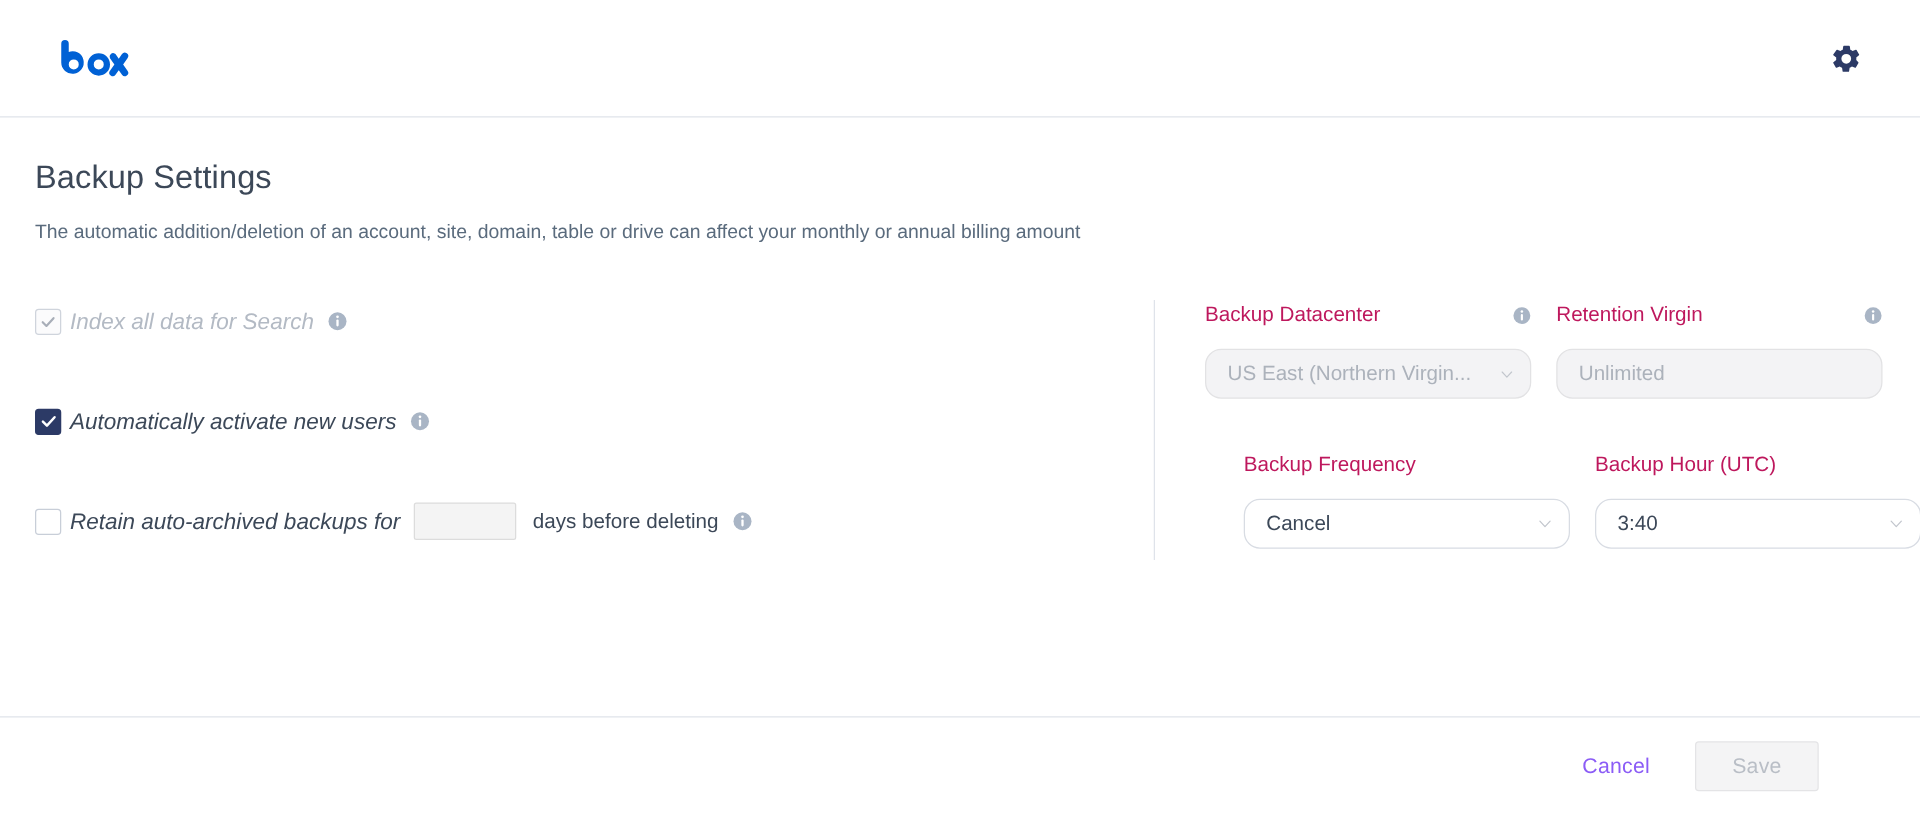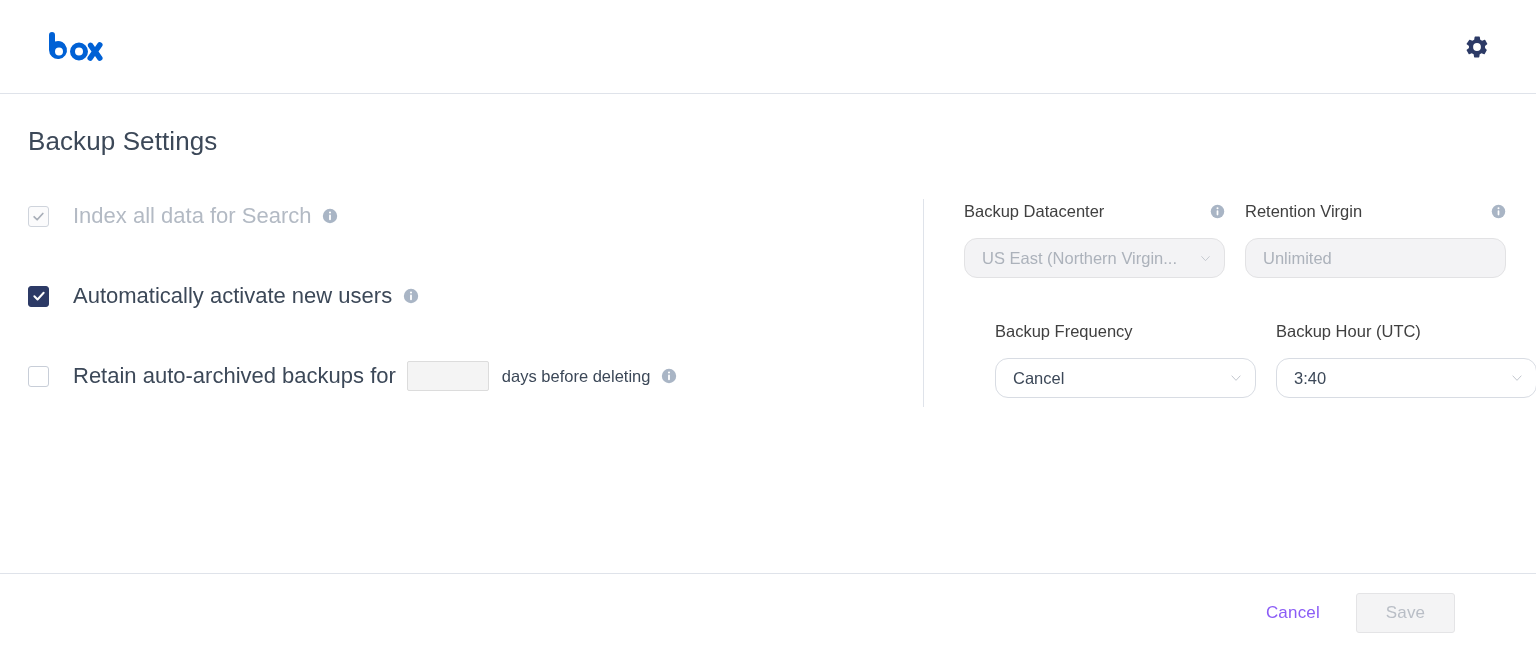--- a/index.html
+++ b/index.html
@@ -132,24 +132,25 @@
     border: 1px solid #cfd4dc;
     cursor: default;
   }
   .cbox.unchecked {
     background: #ffffff;
     border: 1px solid #c8ced8;
   }
   .cbox svg { display: block; }
 
   .check-label {
-    margin-left: 24px;
-    font-size: 22px;
+    margin-left: 7px;
+    font-size: 18px;
     color: #3c4858;
     white-space: nowrap;
+    font-style: italic;
   }
   .check-label.muted { color: #b3bac4; }
 
   .info-icon {
     margin-left: 11px;
     flex-shrink: 0;
     display: inline-flex;
     align-items: center;
     cursor: pointer;
   }
@@ -197,21 +198,21 @@
     width: 261px;
   }
   .field-head {
     display: flex;
     align-items: center;
     justify-content: space-between;
     height: 22px;
   }
   .field-label {
     font-size: 16.5px;
-    color: #404040;
+    color: #be185d;
     white-space: nowrap;
   }
 
   .field-control {
     margin-top: 16px;
     height: 40px;
     border-radius: 13px;
     display: flex;
     align-items: center;
     padding: 0 12px 0 17px;
@@ -297,20 +298,21 @@
   <button class="gear-button" aria-label="settings">
     <svg width="26" height="26" viewBox="0 0 24 24" aria-hidden="true">
       <path fill="#2c3a66" d="M19.4 13a7.8 7.8 0 0 0 0-2l2-1.5a.5.5 0 0 0 .1-.6l-1.9-3.3a.5.5 0 0 0-.6-.2l-2.3.9a7.4 7.4 0 0 0-1.7-1l-.4-2.5a.5.5 0 0 0-.5-.4h-3.8a.5.5 0 0 0-.5.4l-.4 2.5a7.4 7.4 0 0 0-1.7 1l-2.3-.9a.5.5 0 0 0-.6.2L2.4 8.9a.5.5 0 0 0 .1.6L4.6 11a7.8 7.8 0 0 0 0 2l-2.1 1.5a.5.5 0 0 0-.1.6l1.9 3.3a.5.5 0 0 0 .6.2l2.3-.9a7.4 7.4 0 0 0 1.7 1l.4 2.5a.5.5 0 0 0 .5.4h3.8a.5.5 0 0 0 .5-.4l.4-2.5a7.4 7.4 0 0 0 1.7-1l2.3.9a.5.5 0 0 0 .6-.2l1.9-3.3a.5.5 0 0 0-.1-.6zM12 15.6a3.6 3.6 0 1 1 0-7.2 3.6 3.6 0 0 1 0 7.2z"></path>
     </svg>
   </button>
 </header>
 
 <main class="content">
 
   <h1 class="page-title">Backup Settings</h1>
+  <p class="page-desc">The automatic addition/deletion of an account, site, domain, table or drive can affect your monthly or annual billing amount</p>
 
   <div class="settings-grid">
 
     <div class="left-col">
 
       <div class="check-row r1">
         <span class="cbox disabled-checked">
           <svg width="13" height="13" viewBox="0 0 24 24" fill="none" stroke="#a8aeb8" stroke-width="3.2" stroke-linecap="round" stroke-linejoin="round" aria-hidden="true">
             <path d="M4 12.5 L9.5 18 L20 6.5"></path>
           </svg>

